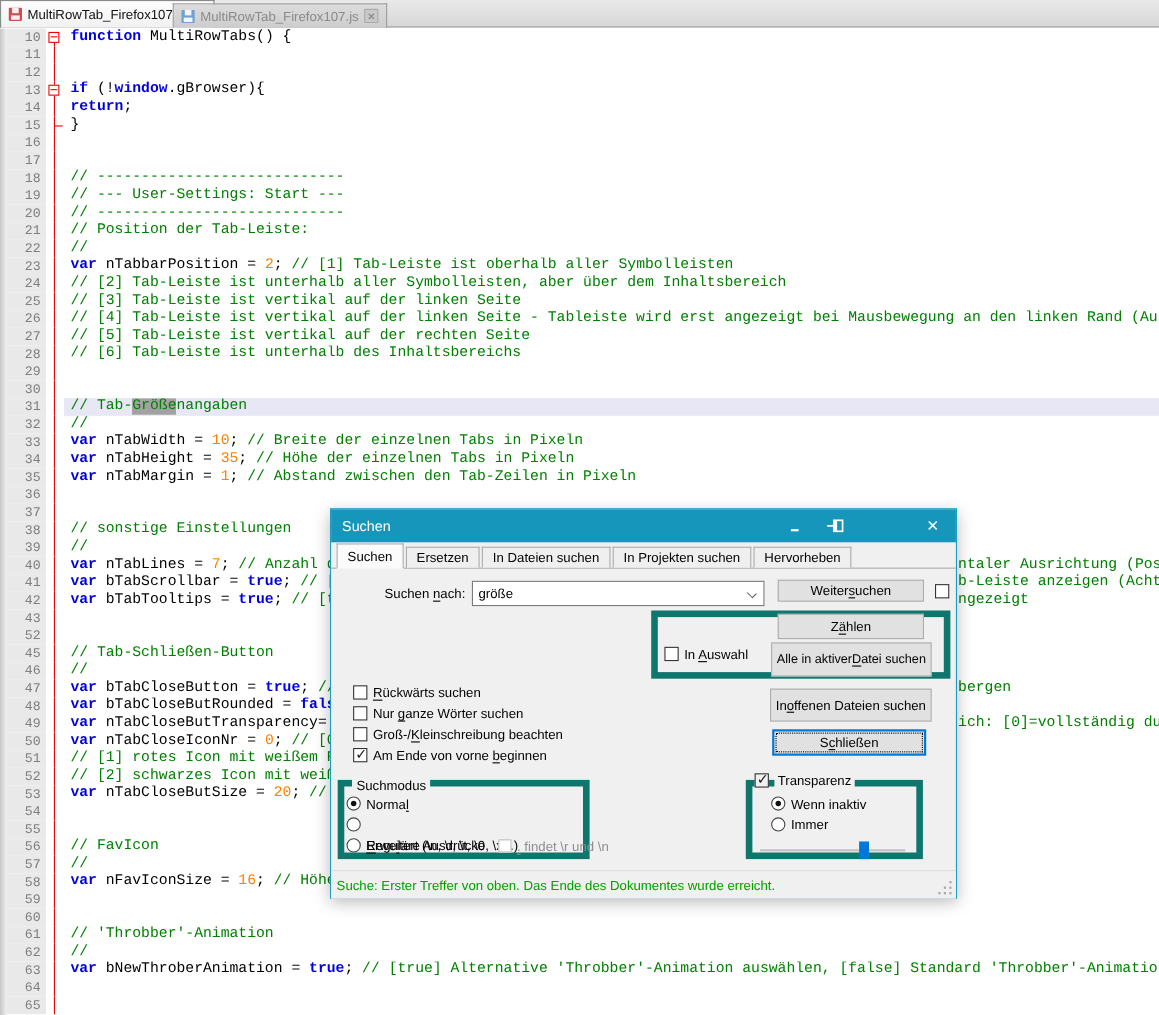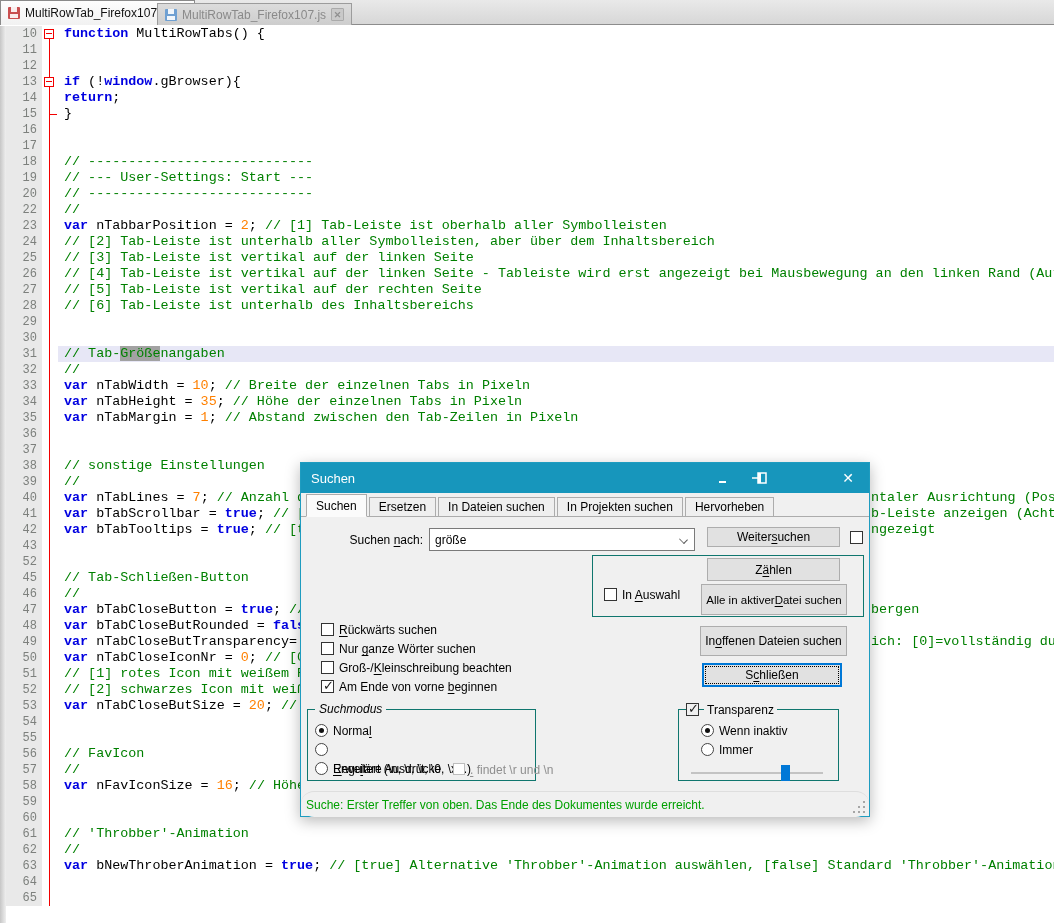--- a/index.html
+++ b/index.html
@@ -76,30 +76,30 @@
   .combo .chev { position:absolute; right:7px; top:7px; width:7px; height:7px;
                  border-right:1.6px solid #5a5a5a; border-bottom:1.6px solid #5a5a5a;
                  transform:rotate(45deg) scaleY(.8); }
 
   .cb { position:absolute; width:13px; height:13px; background:#fff; border:1px solid #333; }
   .cb.on::after { content:"✓"; position:absolute; left:1px; top:-3px; font-size:13px; color:#1a1a1a; }
   .cb.dis { border-color:#bdbdbd; }
   .rb { position:absolute; width:13px; height:13px; background:#fff; border:1px solid #444; border-radius:50%; }
   .rb.on::after { content:""; position:absolute; left:3px; top:3px; width:5px; height:5px;
                   background:#111; border-radius:50%; }
-  .grp { position:absolute; border:1px solid #0f766e;font-style:italic; }
+  .grp { position:absolute; border:6px solid #0f766e; }
   .grp-cap { position:absolute; top:-8px; left:7px; background:#f0f0f0; padding:0 4px; white-space:nowrap; }
   .gray { color:#8f8f8f; }
 
   .sld-track { position:absolute; left:390px; top:309px; width:132px; height:2px; background:#c3c3c3; }
   .sld-handle { position:absolute; left:480px; top:302px; width:9px; height:16px; background:#0078d7; }
 
   #dlg-status { position:absolute; left:0; top:328px; width:100%; height:26px;
                 border-top:1px solid #dedede; background:#f0f0f0;
-                display:flex; align-items:center; padding-left:5px; font-size:12px;border-radius:13px; }
+                display:flex; align-items:center; padding-left:5px; font-size:12px; }
   .grip { position:absolute; right:4px; bottom:4px; width:2px; height:2px; background:#a6a6a6;
           box-shadow:-5px 0 #a6a6a6, -10px 0 #a6a6a6, 0 -5px #a6a6a6, -5px -5px #a6a6a6, 0 -10px #a6a6a6; }
 </style>
 </head>
 <body>
 
 <div id="stage">
 
   <div id="tabbar">
     <div class="etab active">
@@ -121,20 +121,21 @@
         <div class="row"><span class="ln">11</span><span class="fold"><i class="vl"></i></span><span class="code"></span></div>
         <div class="row"><span class="ln">12</span><span class="fold"><i class="vl"></i></span><span class="code"></span></div>
         <div class="row"><span class="ln">13</span><span class="fold"><i class="vl"></i><i class="bx"></i></span><span class="code"><span class="k">if</span><span class="p"> (!</span><span class="k">window</span><span class="p">.gBrowser){</span></span></div>
         <div class="row"><span class="ln">14</span><span class="fold"><i class="vl"></i></span><span class="code"><span class="k">return</span><span class="p">;</span></span></div>
         <div class="row"><span class="ln">15</span><span class="fold"><i class="vl"></i><i class="te"></i></span><span class="code"><span class="p">}</span></span></div>
         <div class="row"><span class="ln">16</span><span class="fold"><i class="vl"></i></span><span class="code"></span></div>
         <div class="row"><span class="ln">17</span><span class="fold"><i class="vl"></i></span><span class="code"></span></div>
         <div class="row"><span class="ln">18</span><span class="fold"><i class="vl"></i></span><span class="code"><span class="c">// ----------------------------</span></span></div>
         <div class="row"><span class="ln">19</span><span class="fold"><i class="vl"></i></span><span class="code"><span class="c">// --- User-Settings: Start ---</span></span></div>
         <div class="row"><span class="ln">20</span><span class="fold"><i class="vl"></i></span><span class="code"><span class="c">// ----------------------------</span></span></div>
+        <div class="row"><span class="ln">21</span><span class="fold"><i class="vl"></i></span><span class="code"><span class="c">// Position der Tab-Leiste:</span></span></div>
         <div class="row"><span class="ln">22</span><span class="fold"><i class="vl"></i></span><span class="code"><span class="c">//</span></span></div>
         <div class="row"><span class="ln">23</span><span class="fold"><i class="vl"></i></span><span class="code"><span class="k">var</span><span class="p"> nTabbarPosition = </span><span class="n">2</span><span class="p">; </span><span class="c">// [1] Tab-Leiste ist oberhalb aller Symbolleisten</span></span></div>
         <div class="row"><span class="ln">24</span><span class="fold"><i class="vl"></i></span><span class="code"><span class="c">// [2] Tab-Leiste ist unterhalb aller Symbolleisten, aber über dem Inhaltsbereich</span></span></div>
         <div class="row"><span class="ln">25</span><span class="fold"><i class="vl"></i></span><span class="code"><span class="c">// [3] Tab-Leiste ist vertikal auf der linken Seite</span></span></div>
         <div class="row"><span class="ln">26</span><span class="fold"><i class="vl"></i></span><span class="code"><span class="c">// [4] Tab-Leiste ist vertikal auf der linken Seite - Tableiste wird erst angezeigt bei Mausbewegung an den linken Rand (Aut</span></span></div>
         <div class="row"><span class="ln">27</span><span class="fold"><i class="vl"></i></span><span class="code"><span class="c">// [5] Tab-Leiste ist vertikal auf der rechten Seite</span></span></div>
         <div class="row"><span class="ln">28</span><span class="fold"><i class="vl"></i></span><span class="code"><span class="c">// [6] Tab-Leiste ist unterhalb des Inhaltsbereichs</span></span></div>
         <div class="row"><span class="ln">29</span><span class="fold"><i class="vl"></i></span><span class="code"></span></div>
         <div class="row"><span class="ln">30</span><span class="fold"><i class="vl"></i></span><span class="code"></span></div>
         <div class="row cur"><span class="ln">31</span><span class="fold"><i class="vl"></i></span><span class="code"><span class="c">// Tab-</span><span class="c sel">Größe</span><span class="c">nangaben</span></span></div>

